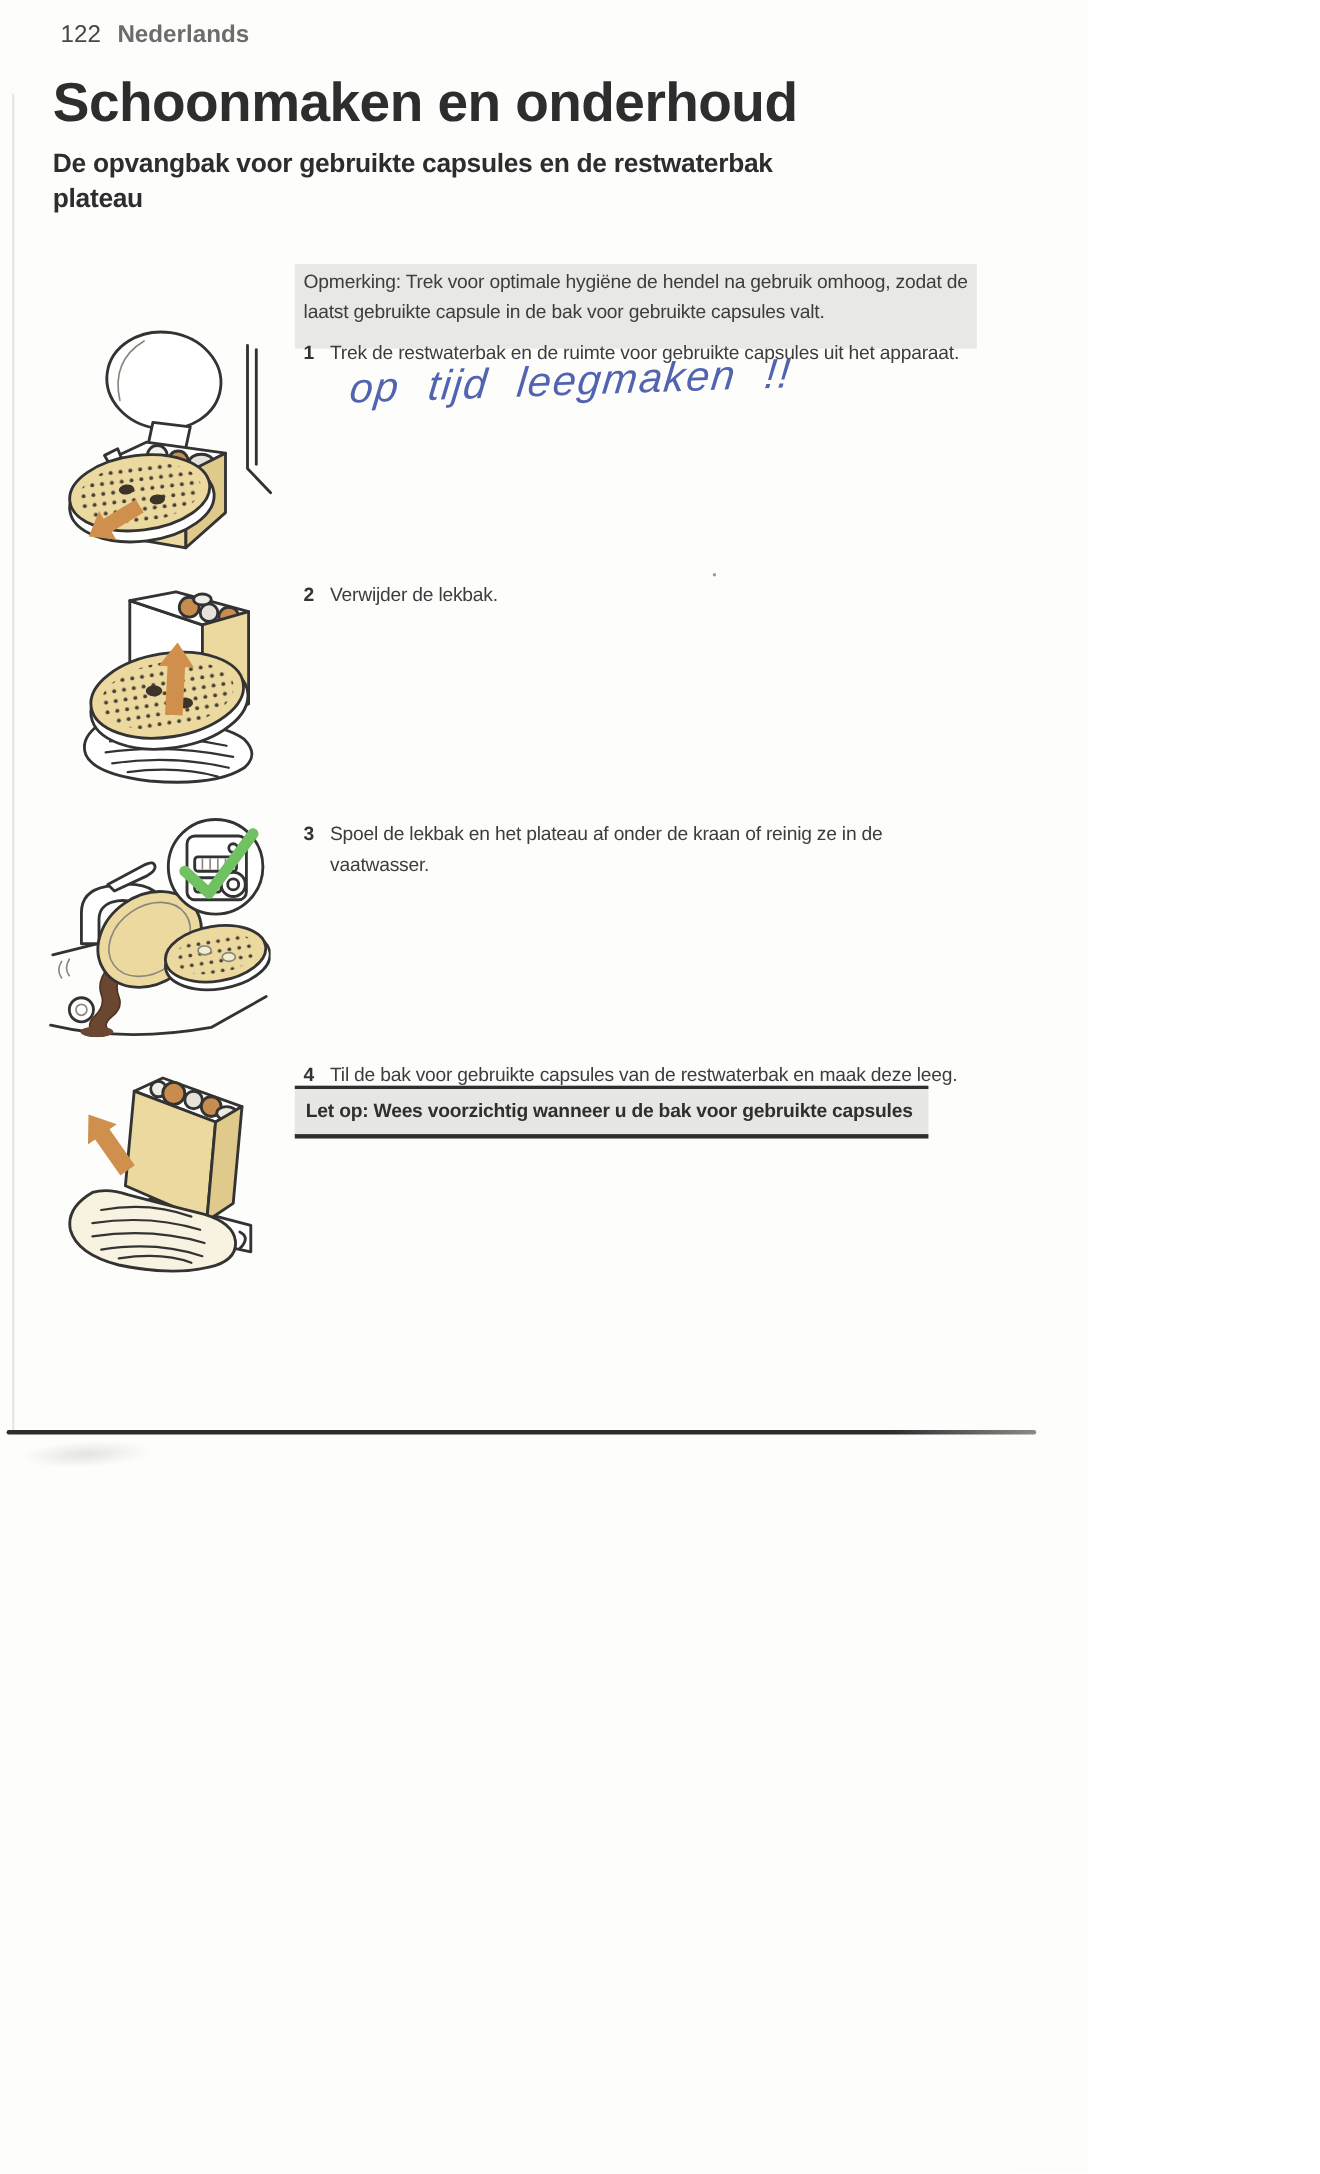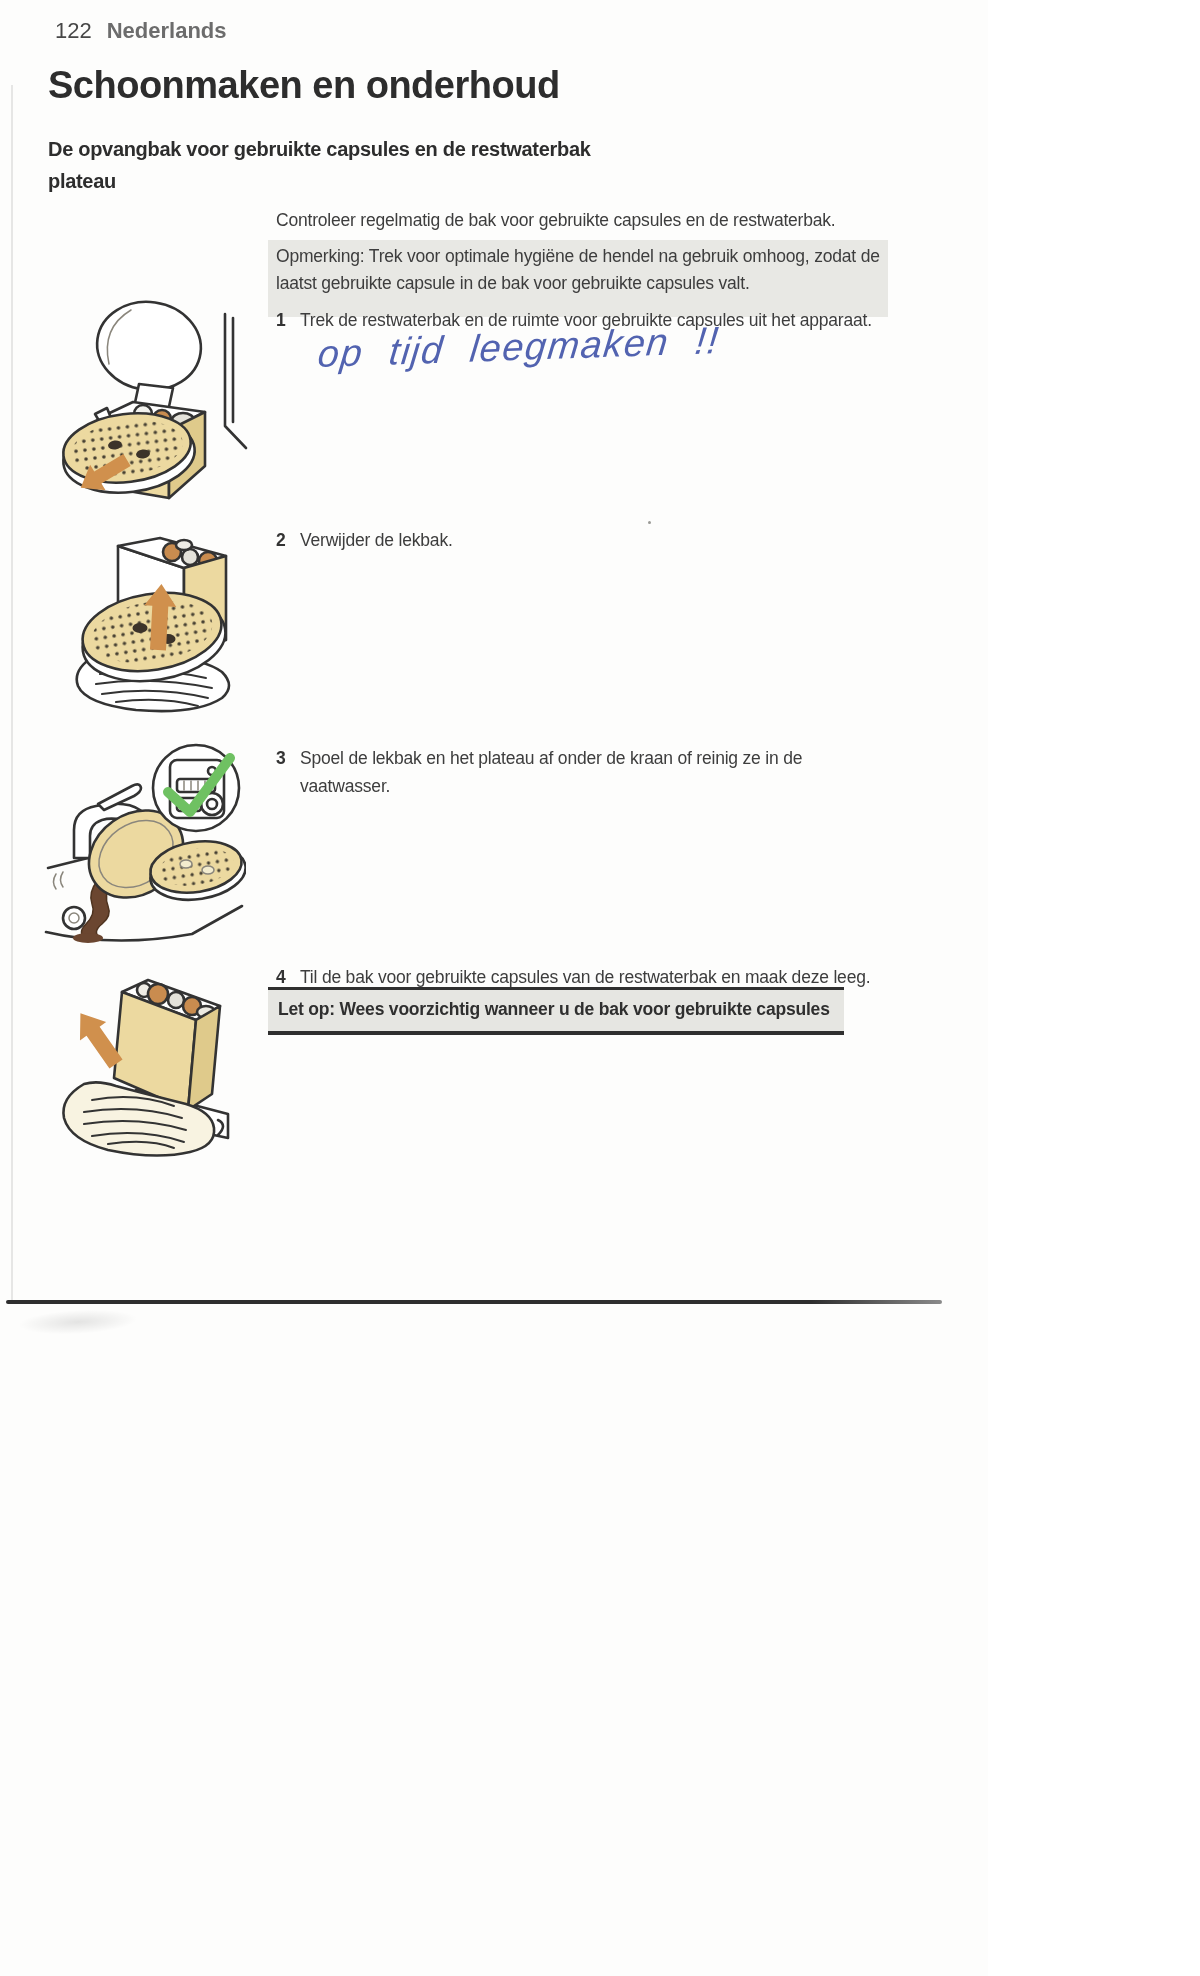--- a/index.html
+++ b/index.html
@@ -13,23 +13,23 @@
   .bottom-line{position:absolute;left:6px;top:1300px;width:936px;height:4px;border-radius:2px;
     background:linear-gradient(90deg,#2e2e2e 0%,#2e2e2e 86%,#8a8a8a 100%);}
   .smudge{position:absolute;left:18px;top:1310px;width:120px;height:24px;transform:rotate(-3deg);
     background:radial-gradient(ellipse at center,rgba(0,0,0,.10),rgba(0,0,0,0) 70%);}
   .speck{position:absolute;left:648px;top:521px;width:3px;height:3px;border-radius:50%;background:#9a9a96;}
 
   
   .header{position:absolute;left:55px;top:18px;font-size:22px;white-space:nowrap;}
   .header .pagenum{color:#474747;}
   .header .lang{font-weight:700;color:var(--header-gray,#6c6c6c);margin-left:15px;}
-  .title{position:absolute;left:48px;top:64px;margin:0;font-size:38px;font-weight:700;
+  .title{position:absolute;left:48px;top:64px;margin:0;font-size:50px;font-weight:700;
     color:var(--heading-ink,#2d2d2d);letter-spacing:-0.5px;white-space:nowrap;}
-  .section-heading{position:absolute;left:48px;top:133px;margin:0;font-size:20px;font-weight:700;
+  .section-heading{position:absolute;left:48px;top:133px;margin:0;font-size:24px;font-weight:700;
     color:var(--heading-ink,#2d2d2d);line-height:32px;letter-spacing:-0.3px;}
   .section-heading span{display:block;white-space:nowrap;}
   .bodytext{font-size:17.5px;line-height:28px;letter-spacing:-0.2px;color:var(--body-ink,#3d3d3d);}
   .intro{position:absolute;left:276px;top:206px;margin:0;white-space:nowrap;}
   .note{position:absolute;left:268px;top:240px;padding:3px 8px 20px 8px;background:var(--note-bg,#e8e8e4);line-height:27px;}
   .note div{white-space:nowrap;}
   .step{position:absolute;left:276px;display:flex;gap:9px;}
   .step .num{font-weight:700;min-width:15px;color:#333;}
   .step .sline{white-space:nowrap;}
   .warning{position:absolute;left:268px;top:987px;padding:6px 14px 8px 10px;
@@ -77,21 +77,20 @@
     <span class="pagenum">122</span><span class="lang">Nederlands</span>
   </div>
 
   <h1 class="title">Schoonmaken en onderhoud</h1>
 
   <h2 class="section-heading">
     <span>De opvangbak voor gebruikte capsules en de restwaterbak</span>
     <span>plateau</span>
   </h2>
 
-  <p class="intro bodytext">Controleer regelmatig de bak voor gebruikte capsules en de restwaterbak.</p>
 
   <div class="note bodytext">
     <div>Opmerking: Trek voor optimale hygiëne de hendel na gebruik omhoog, zodat de</div>
     <div>laatst gebruikte capsule in de bak voor gebruikte capsules valt.</div>
   </div>
 
   <div class="step bodytext" style="top:306px;">
     <span class="num">1</span>
     <div>
         <div class="sline">Trek de restwaterbak en de ruimte voor gebruikte capsules uit het apparaat.</div>

